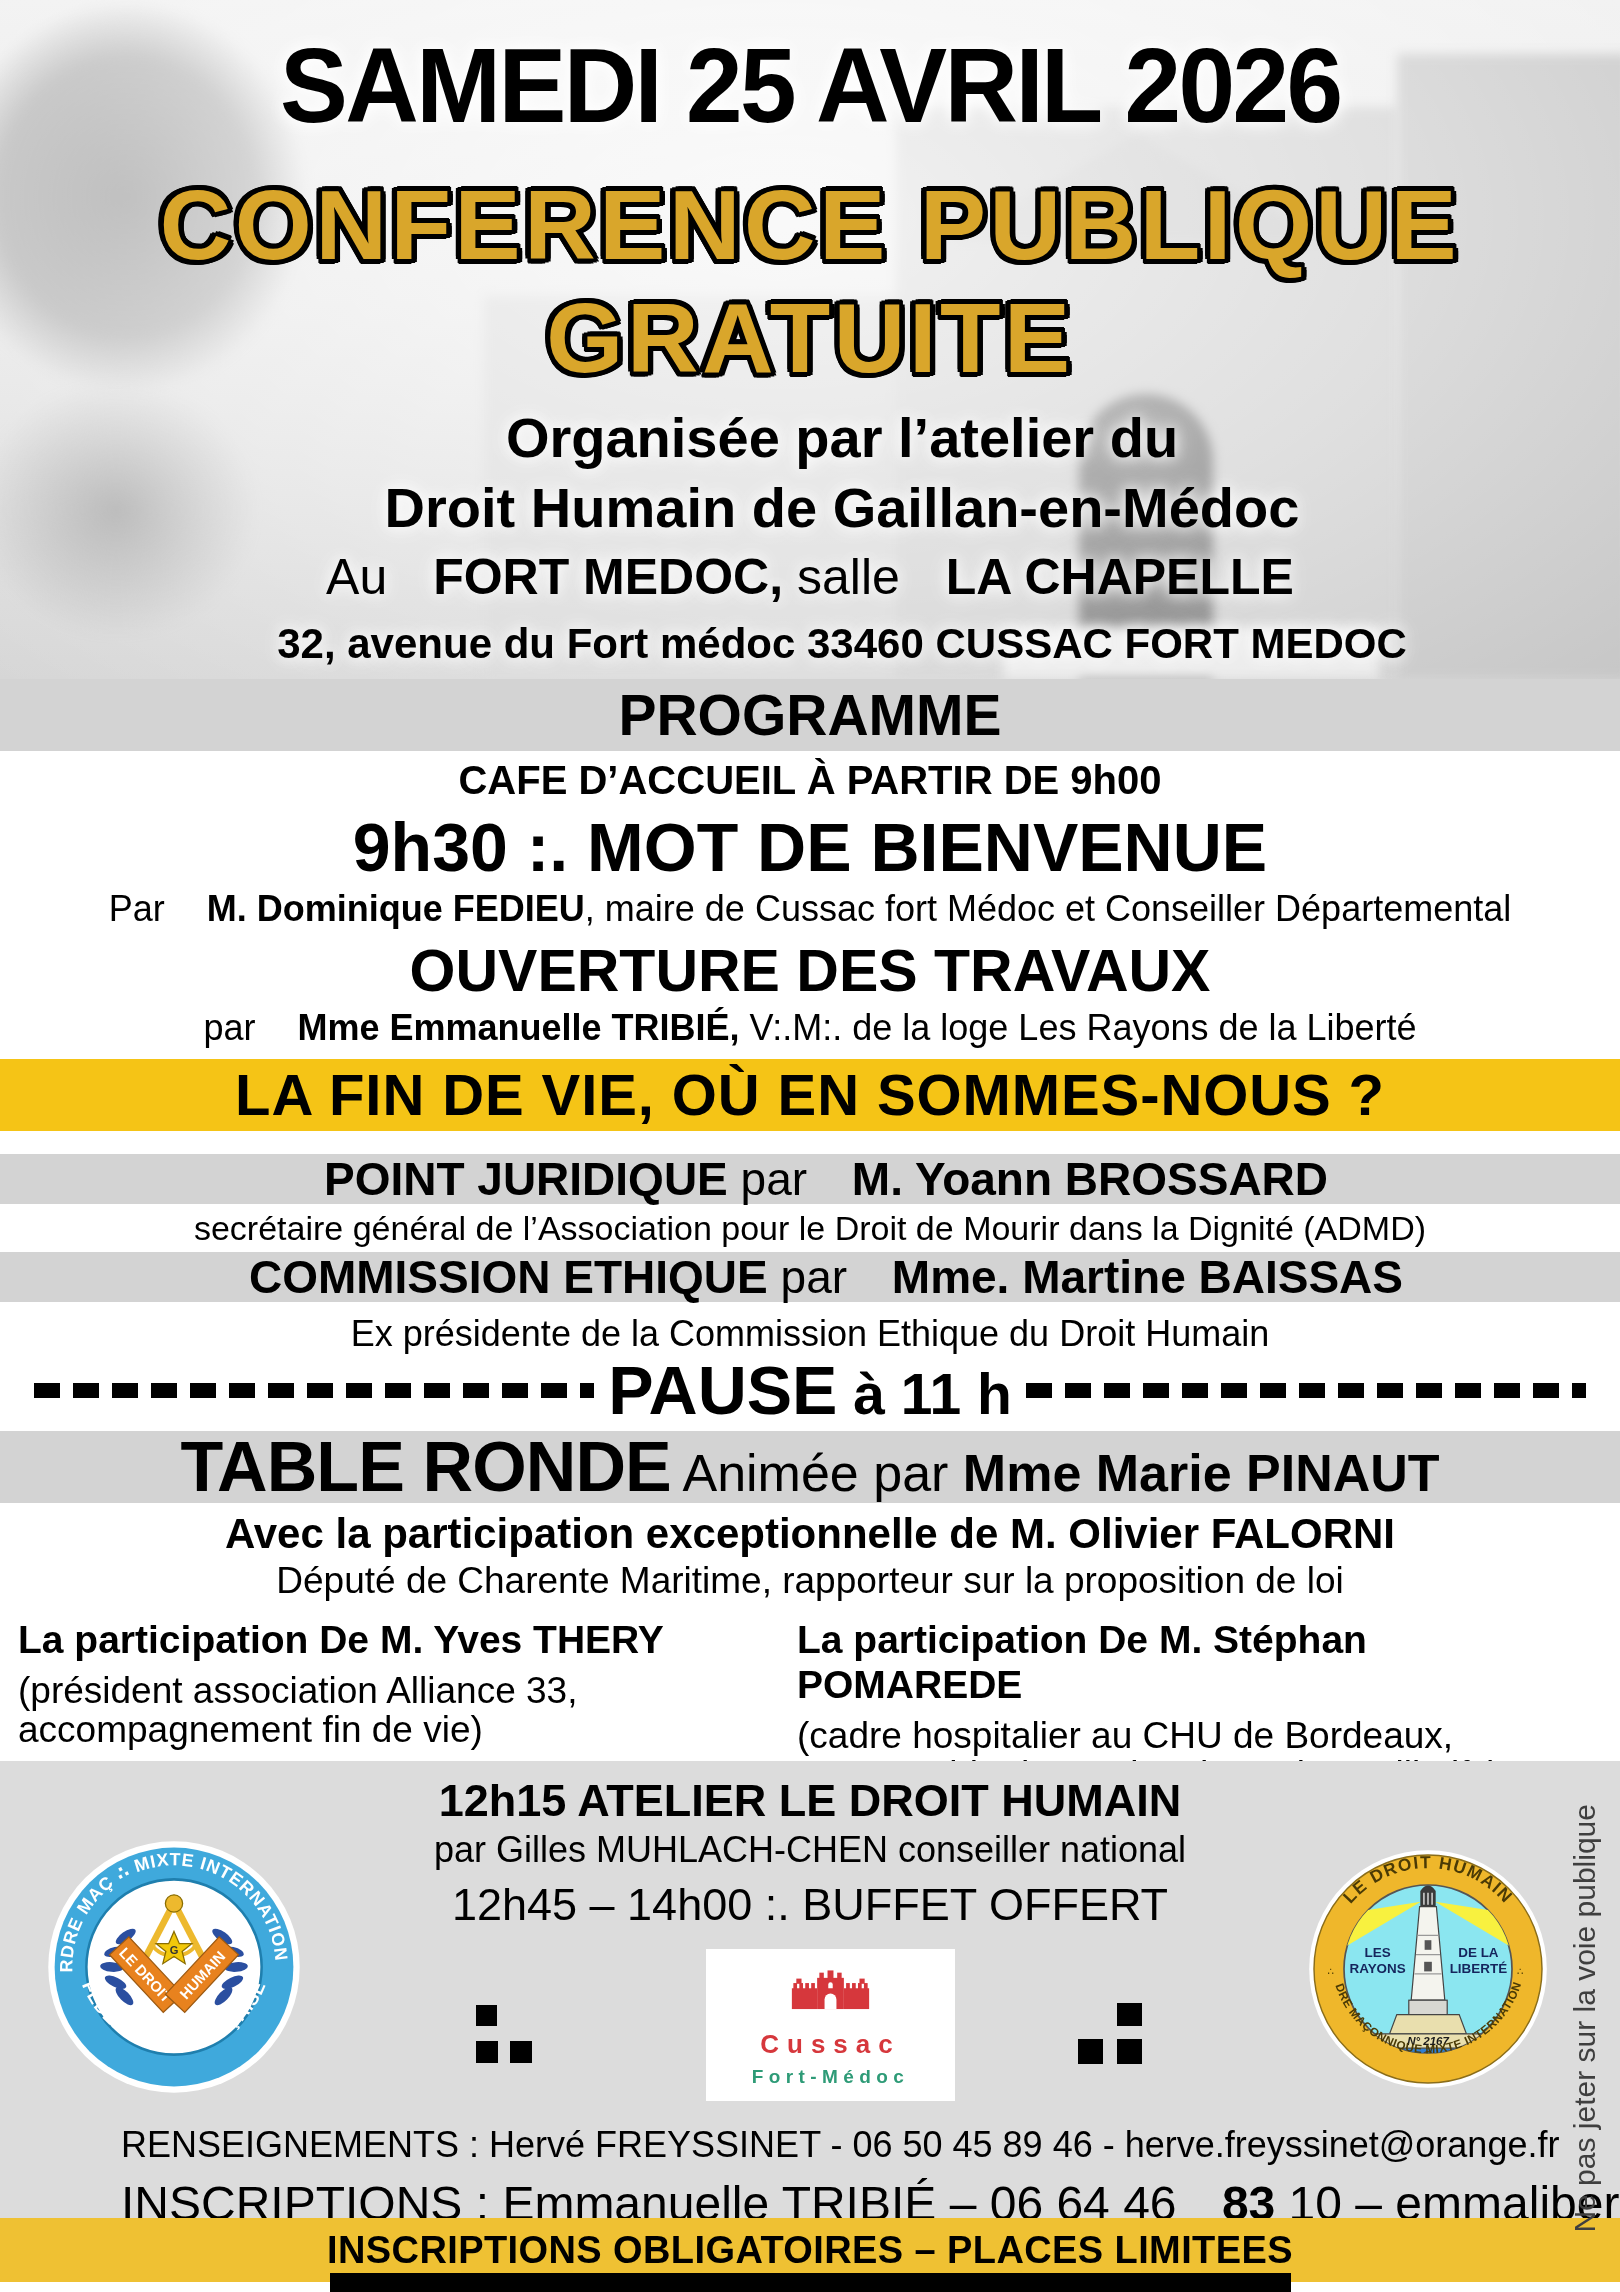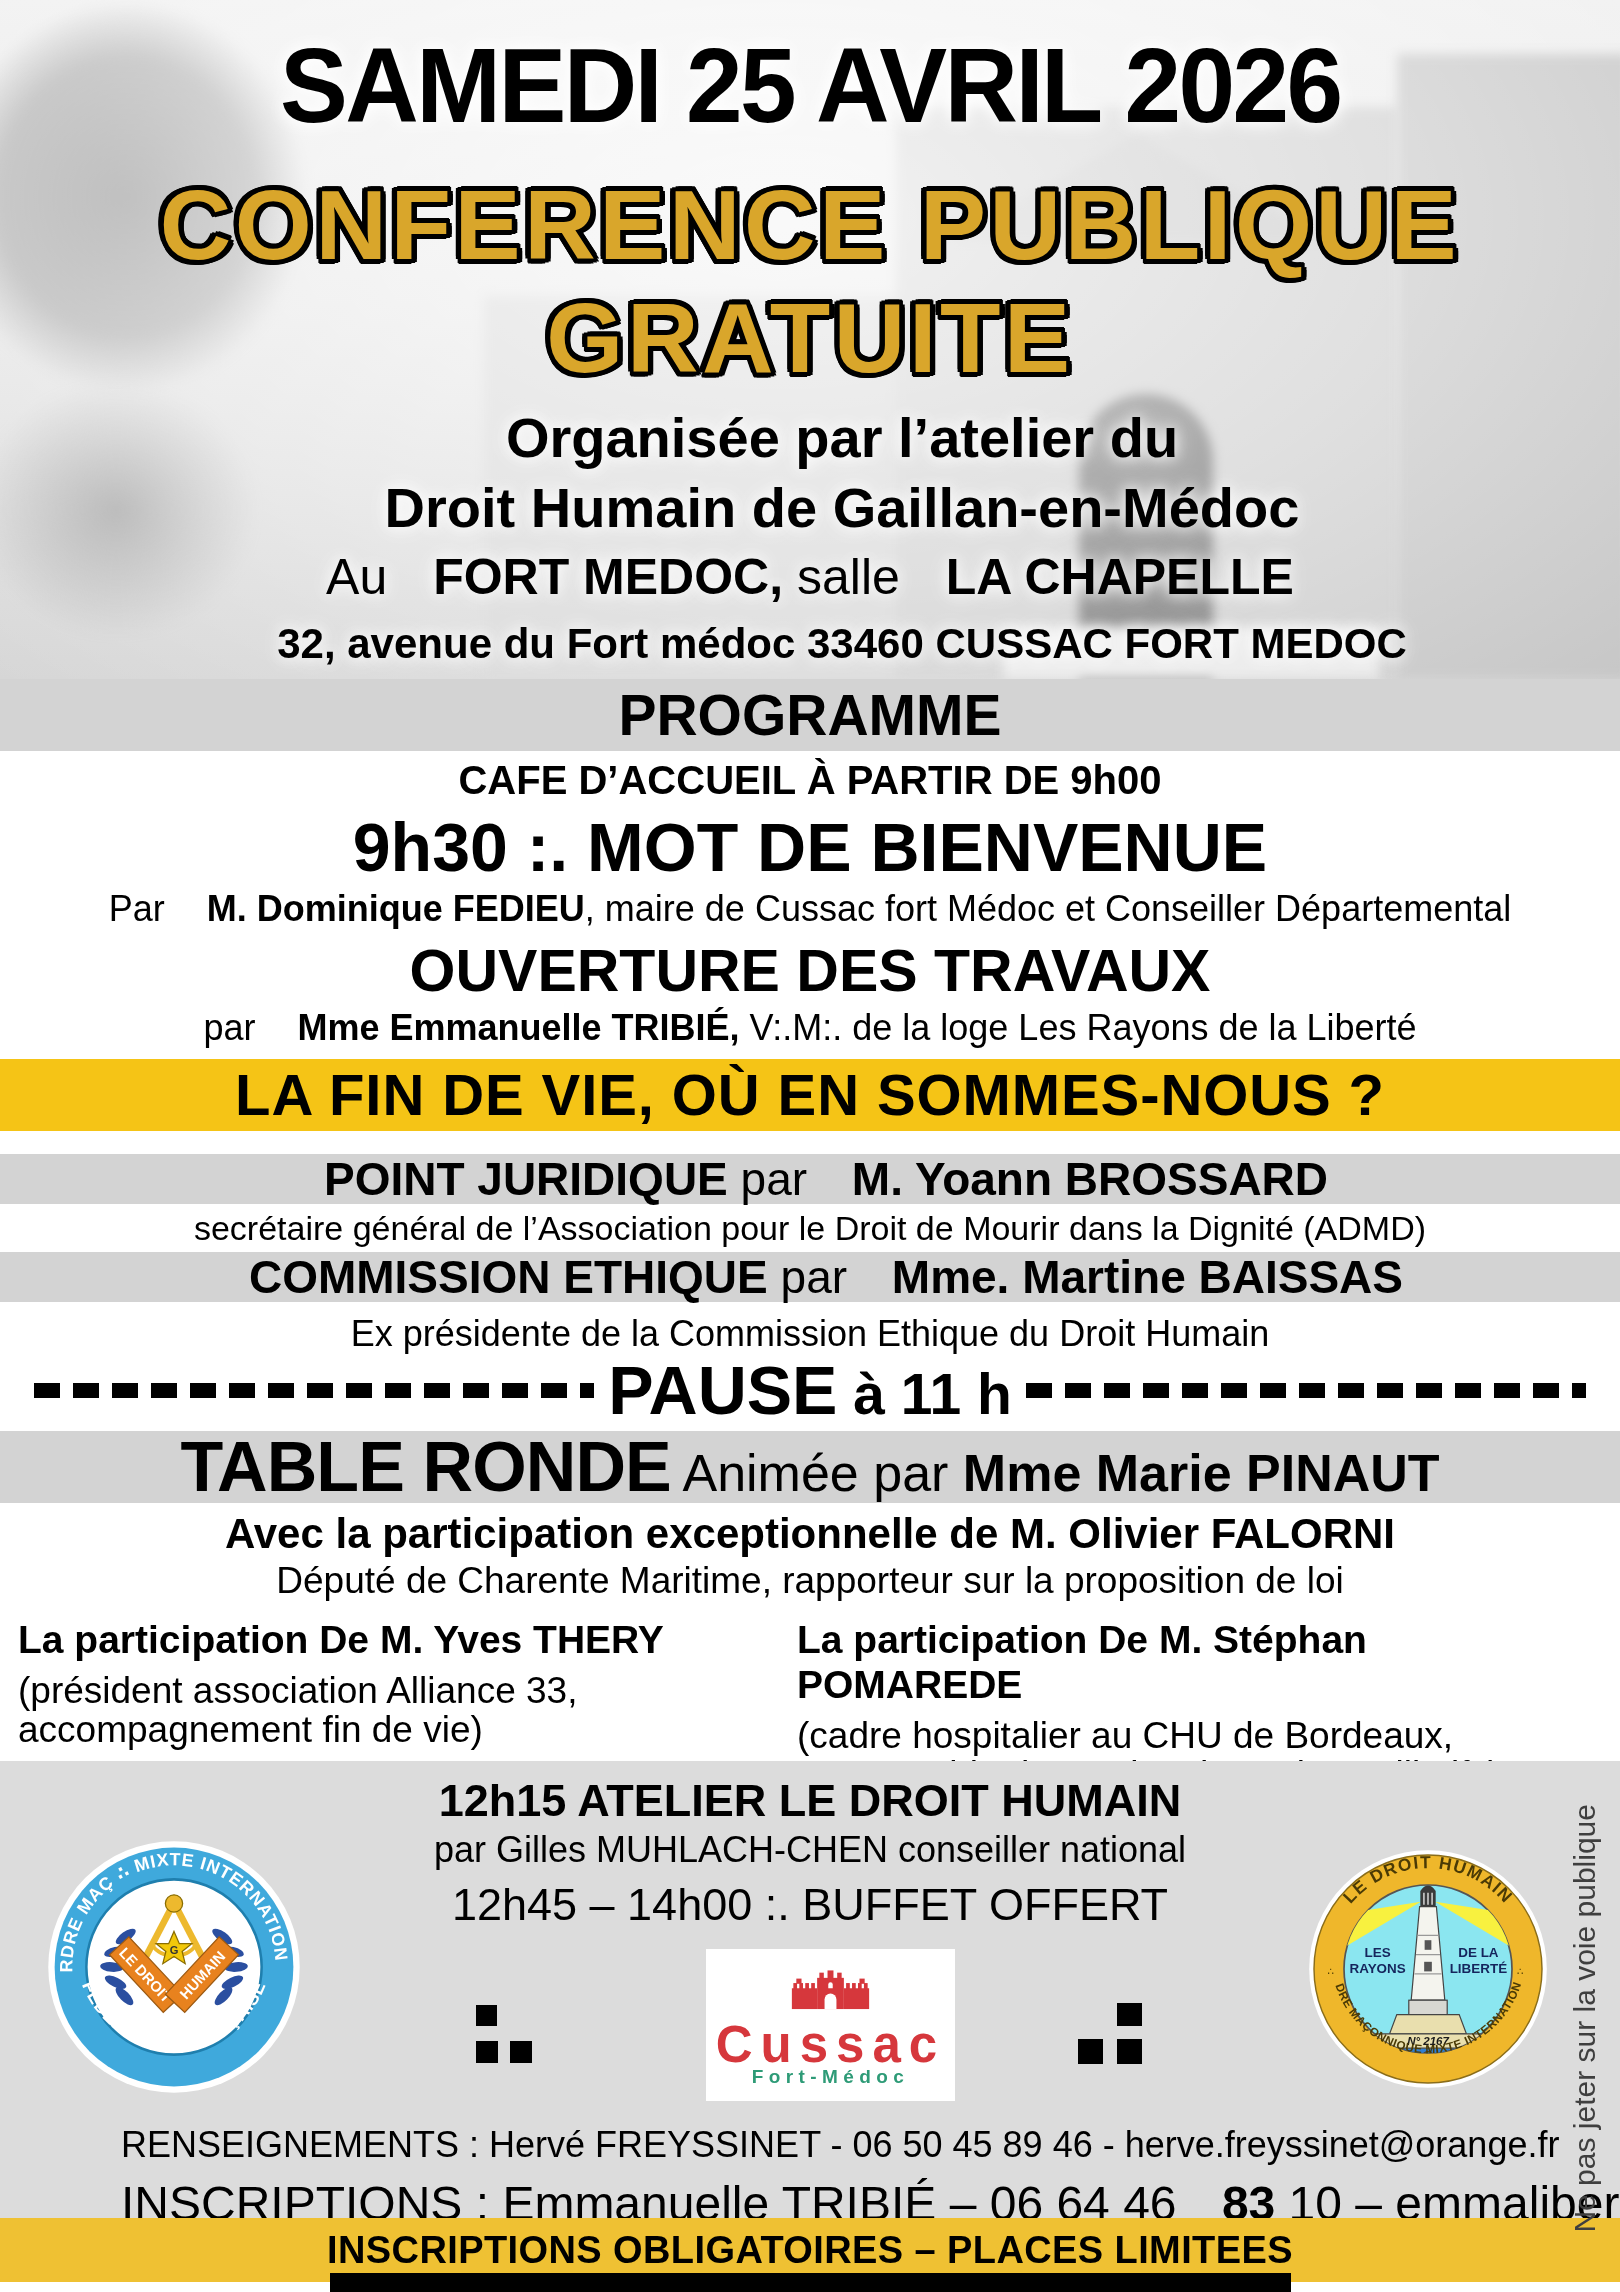--- a/index.html
+++ b/index.html
@@ -79,21 +79,21 @@
   #footer-gray{position:absolute;left:0;top:1761px;width:100%;height:458px;background:#DCDCDC;}
   #atelier-title{top:1775px;font-size:45px;font-weight:700;}
   #atelier-sub{top:1829px;font-size:36px;}
   #buffet{top:1879px;font-size:45px;font-weight:400;text-align:center;}
 
   #fed-logo{position:absolute;left:47px;top:1836px;width:254px;height:262px;}
   #rayons-logo{position:absolute;left:1308px;top:1841px;width:240px;height:256px;}
 
   #cussac-box{position:absolute;left:706px;top:1949px;width:249px;height:152px;background:#fff;
               display:flex;flex-direction:column;align-items:center;justify-content:center;}
-  #cussac-name{font-size:51px;font-weight:700;letter-spacing:8px;color:#D6373C;line-height:41px;margin-top:9px;}
+  #cussac-name{font-size:26px;font-weight:700;letter-spacing:8px;color:#D6373C;line-height:41px;margin-top:9px;}
   #cussac-sub{font-size:19px;font-weight:700;letter-spacing:5.4px;color:#2E9B77;line-height:23px;}
 
   .dots{position:absolute;}
   .sq{position:absolute;background:#000;}
   #dots-left{left:476px;top:2005px;width:57px;height:59px;}
   #dots-left .s1{left:0;top:0;width:20.6px;height:20.6px;}
   #dots-left .s2{left:0;top:36px;width:22.4px;height:22.4px;}
   #dots-left .s3{left:34px;top:36px;width:21.5px;height:21.5px;}
   #dots-right{left:1078px;top:2003px;width:66px;height:63px;}
   #dots-right .s1{left:39px;top:0;width:25px;height:23px;}

